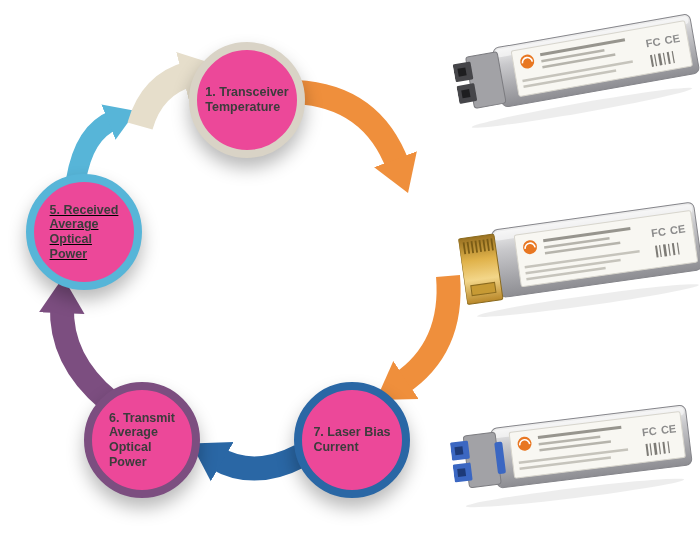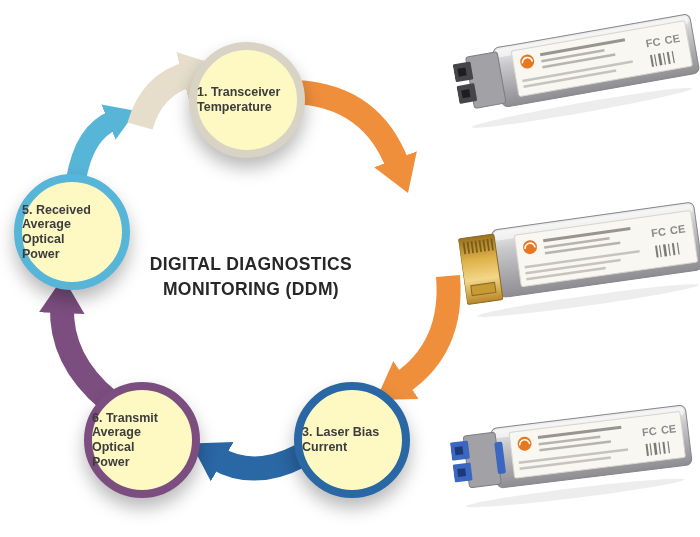--- a/index.html
+++ b/index.html
@@ -3,22 +3,22 @@
 <meta charset="utf-8">
 <style>
   html,body{margin:0;padding:0;background:#ffffff;}
   .stage{
     position:relative;width:700px;height:537px;background:#ffffff;overflow:hidden;
     font-family:"Liberation Sans",sans-serif;
   }
   .arrows{position:absolute;left:0;top:0;z-index:2;}
   .step{
     position:absolute;width:116px;height:116px;box-sizing:border-box;
-    border:8px solid #be185d;border-radius:50%;background:#fef9c3;
-    display:flex;align-items:center;
+    border:8px solid #be185d;border-radius:50%;background:#ec4899;
+    display:flex;align-items:center;justify-content:center;
     box-shadow:0 10px 18px rgba(0,0,0,0.28);
     z-index:3;
   }
   .step-label{
     white-space:pre-line;text-align:left;font-weight:bold;
     font-size:12.5px;line-height:1.18;color:#3c3c3c;
   }
   .title{
     position:absolute;left:120px;top:252px;width:262px;z-index:4;
     text-align:center;font-weight:bold;font-size:17.5px;line-height:1.42;
@@ -56,38 +56,36 @@
     <path d="M448,276 Q454,348 400,384" stroke="#ef8f3c" stroke-width="24" fill="none" marker-end="url(#mh-orange)"></path>
     <path d="M300,456 Q254,480 216,458" stroke="#2a67a5" stroke-width="24" fill="none" marker-end="url(#mh-blue)"></path>
     <path d="M108,400 Q60,360 62,306" stroke="#7c4e80" stroke-width="24" fill="none" marker-end="url(#mh-purple)"></path>
   </svg>
 
   <div class="step" style="left:189px;top:42px;border-color:#d9d3c6;">
     <span class="step-label">1. Transceiver
 Temperature</span>
   </div>
   <div class="step" style="left:294px;top:382px;border-color:#2a67a5;">
-    <span class="step-label">3. Laser Bias
+    <span class="step-label">7. Laser Bias
 Current</span>
   </div>
   <div class="step" style="left:84px;top:382px;border-color:#7c4e80;">
     <span class="step-label">6. Transmit
 Average
 Optical
 Power</span>
   </div>
-  <div class="step" style="left:14px;top:174px;border-color:#57b5d8;">
+  <div class="step" style="left:26px;top:174px;border-color:#57b5d8;text-decoration:underline;">
     <span class="step-label">5. Received
 Average
 Optical
 Power</span>
   </div>
 
-  <div class="title">DIGITAL DIAGNOSTICS
-MONITORING (DDM)</div>
 
   <svg class="module" style="left:455px;top:20px;transform:rotate(-10deg);" width="244" height="95" viewBox="0 0 244 95">
     <defs>
       <linearGradient id="mg1" x1="0" y1="0" x2="0" y2="1">
         <stop offset="0" stop-color="#efefef"></stop>
           <stop offset="0.3" stop-color="#c9c9cc"></stop>
           <stop offset="1" stop-color="#8d8d92"></stop>
       </linearGradient>
     </defs>
     <ellipse cx="120" cy="88" rx="112" ry="5" fill="#000000" opacity="0.07"></ellipse>

